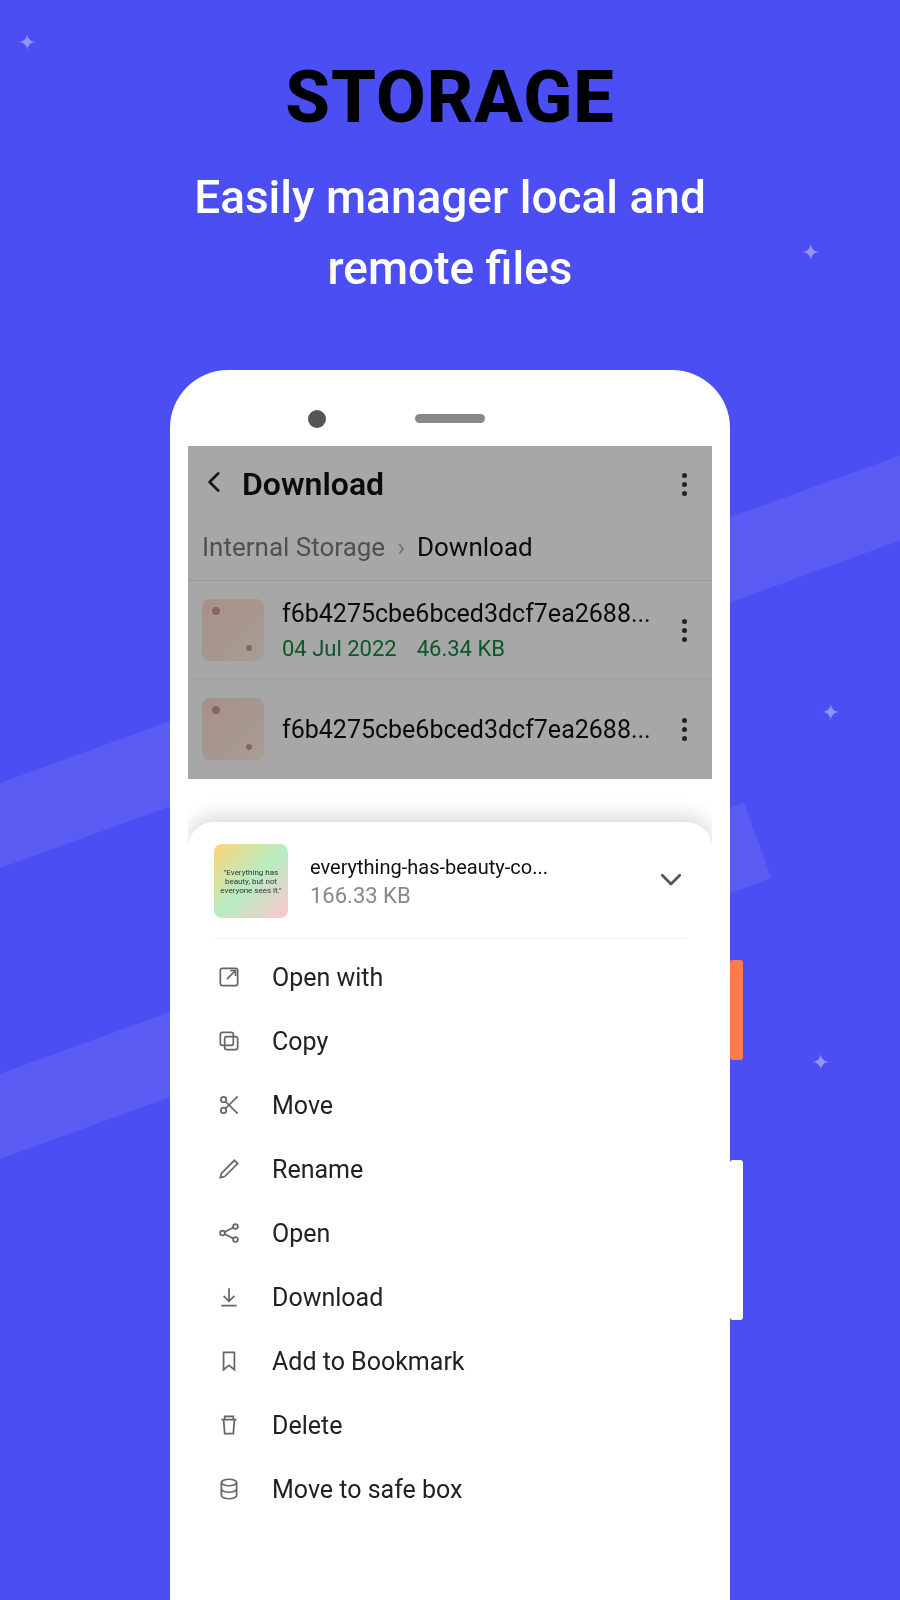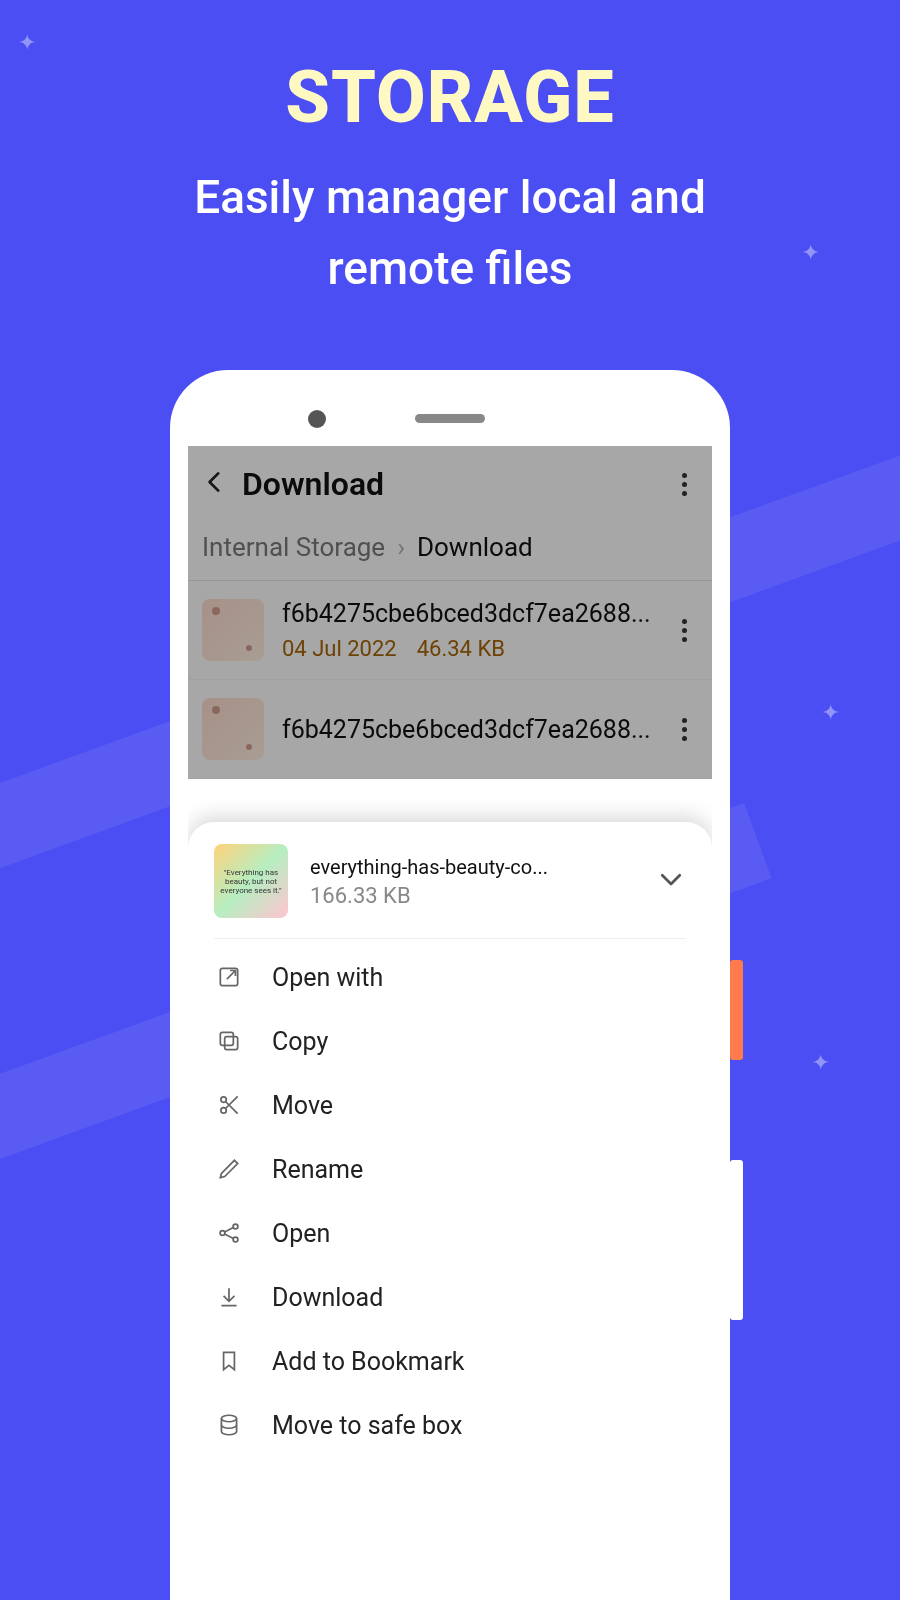--- a/index.html
+++ b/index.html
@@ -17,21 +17,21 @@
     background: rgba(255,255,255,0.08);
     height: 80px;
     width: 1400px;
     transform: rotate(-20deg);
   }
   .headline {
     text-align: center;
     padding-top: 55px;
     font-weight: 800;
     font-size: 72px;
-    color: #fef9c3;
+    color: #000000;
     letter-spacing: 1px;
   }
   .subhead {
     text-align: center;
     color: #fff;
     font-size: 46px;
     font-weight: 500;
     line-height: 1.55;
     margin-top: 22px;
   }
@@ -93,21 +93,21 @@
     background: linear-gradient(135deg,#f6d6c8,#f8e8da);
     position:relative; overflow:hidden;
   }
   .thumb .dot1{position:absolute;width:8px;height:8px;background:#c98;border-radius:50%;top:8px;left:10px;}
   .thumb .dot2{position:absolute;width:6px;height:6px;background:#c98;border-radius:50%;bottom:10px;right:12px;}
   .file-info { flex:1; min-width:0; }
   .file-name {
     font-size:25px; color:#111; white-space:nowrap; overflow:hidden;
     text-overflow:ellipsis;
   }
-  .file-meta { font-size:22px; color:#a16207; margin-top:8px; display:flex; gap:20px;}
+  .file-meta { font-size:22px; color:#15803d; margin-top:8px; display:flex; gap:20px;}
   .bottom-sheet {
     position:absolute; left:0; right:0; bottom:0;
     background:#fff; border-radius:26px 26px 0 0;
     box-shadow: 0 -6px 20px rgba(0,0,0,0.15);
     padding: 22px 26px 0;
     z-index:5;
     height: 760px;
   }
   .sheet-header {
     display:flex; align-items:center; gap:22px; padding-bottom:20px;
@@ -299,20 +299,28 @@
 
           <div class="action-row">
             <span class="action-icon">
               <svg viewBox="0 0 24 24">
                   <path d="M7 4 H17 V20 L12 16 L7 20 Z"></path>
                 </svg>
             </span>
             <span>Add to Bookmark</span>
           </div>
 
+          <div class="action-row">
+            <span class="action-icon">
+              <svg viewBox="0 0 24 24">
+                  <path d="M5 7 H19 M8 7 V4 H16 V7 M7 7 L8 20 H16 L17 7"></path>
+                </svg>
+            </span>
+            <span>Delete</span>
+          </div>
 
           <div class="action-row">
             <span class="action-icon">
               <svg viewBox="0 0 24 24">
                   <ellipse cx="12" cy="6" rx="7" ry="3"></ellipse>
                   <path d="M5 6 V18 A7 3 0 0 0 19 18 V6"></path>
                   <path d="M5 12 A7 3 0 0 0 19 12"></path>
                 </svg>
             </span>
             <span>Move to safe box</span>

